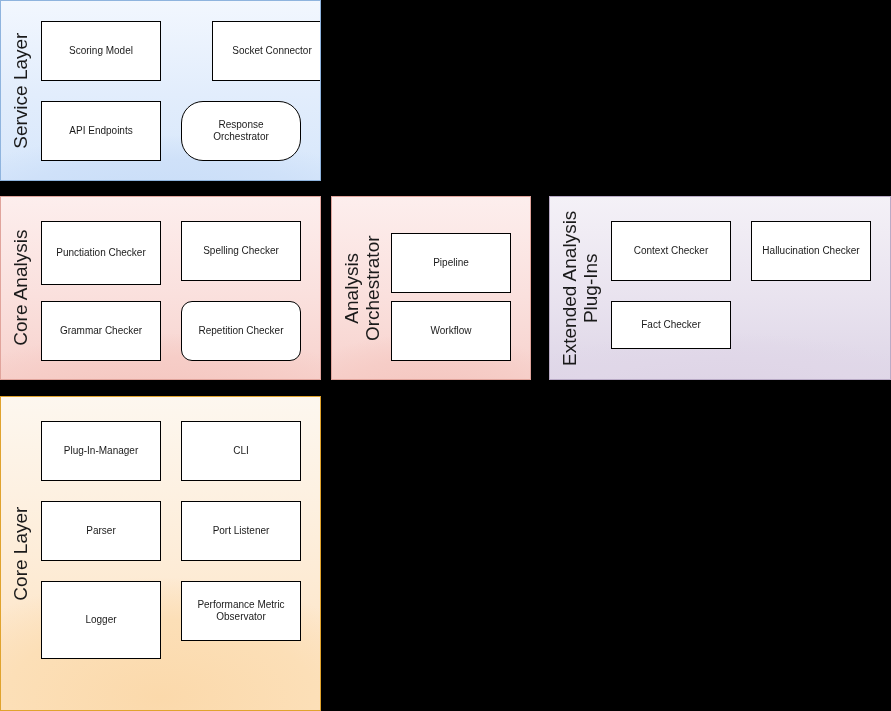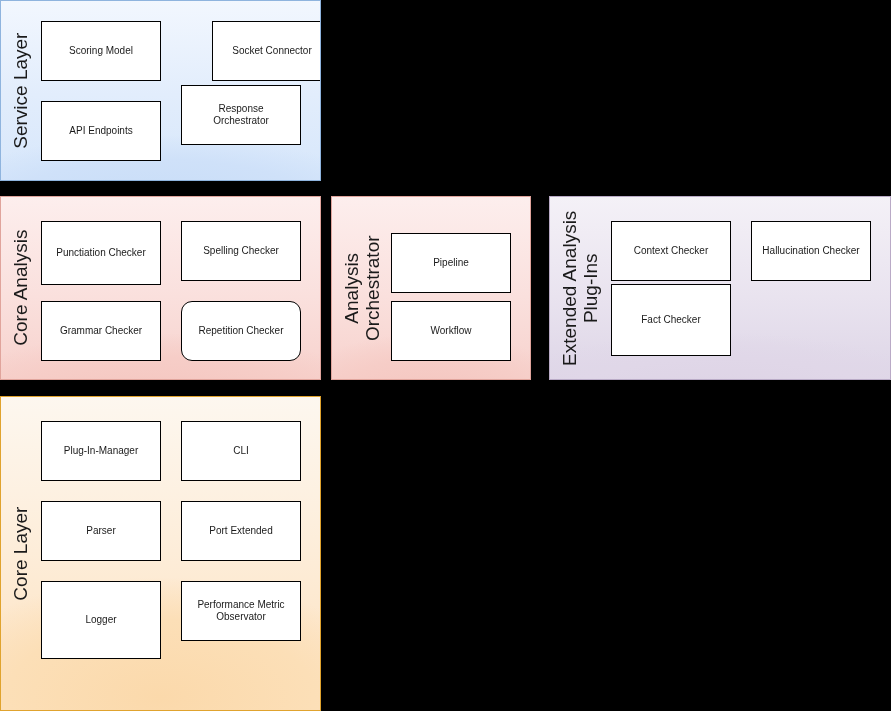--- a/index.html
+++ b/index.html
@@ -93,21 +93,21 @@
 <div id="canvas">
     <div class="panel panel-service" style="left: 0px; top: 0px; width: 321px; height: 181px;">
       <div class="panel-label" style="width: 40px;">
         <div class="vtext">
           <div>Service Layer</div>
         </div>
       </div>
       <div class="node" style="left: 40px; top: 20px; width: 120px; height: 60px;">Scoring Model</div>
       <div class="node" style="left: 180px; top: 20px; width: 120px; height: 60px; margin-left: 31px;">Socket Connector</div>
       <div class="node" style="left: 40px; top: 100px; width: 120px; height: 60px;">API Endpoints</div>
-      <div class="node" style="left: 180px; top: 84px; width: 120px; height: 60px;">Response
+      <div class="node" style="left: 180px; top: 100px; width: 120px; height: 60px; border-radius: 22px;">Response
 Orchestrator</div>
     </div>
     <div class="panel panel-core-analysis" style="left: 0px; top: 196px; width: 321px; height: 184px;">
       <div class="panel-label" style="width: 40px;">
         <div class="vtext">
           <div>Core Analysis</div>
         </div>
       </div>
       <div class="node" style="left: 40px; top: 24px; width: 120px; height: 64px;">Punctiation Checker</div>
       <div class="node" style="left: 40px; top: 104px; width: 120px; height: 60px;">Grammar Checker</div>
@@ -126,29 +126,29 @@
     </div>
     <div class="panel panel-extended" style="left: 549px; top: 196px; width: 342px; height: 184px;">
       <div class="panel-label" style="width: 61px;">
         <div class="vtext">
           <div>Extended Analysis</div>
           <div>Plug-Ins</div>
         </div>
       </div>
       <div class="node" style="left: 61px; top: 24px; width: 120px; height: 60px;">Context Checker</div>
       <div class="node" style="left: 201px; top: 24px; width: 120px; height: 60px;">Hallucination Checker</div>
-      <div class="node" style="left: 61px; top: 87px; width: 120px; height: 72px;">Fact Checker</div>
+      <div class="node" style="left: 61px; top: 104px; width: 120px; height: 48px;">Fact Checker</div>
     </div>
     <div class="panel panel-core-layer" style="left: 0px; top: 396px; width: 321px; height: 315px;">
       <div class="panel-label" style="width: 40px;">
         <div class="vtext">
           <div>Core Layer</div>
         </div>
       </div>
       <div class="node" style="left: 40px; top: 24px; width: 120px; height: 60px;">Plug-In-Manager</div>
       <div class="node" style="left: 180px; top: 24px; width: 120px; height: 60px;">CLI</div>
       <div class="node" style="left: 40px; top: 104px; width: 120px; height: 60px;">Parser</div>
-      <div class="node" style="left: 180px; top: 104px; width: 120px; height: 60px;">Port Extended</div>
+      <div class="node" style="left: 180px; top: 104px; width: 120px; height: 60px;">Port Listener</div>
       <div class="node" style="left: 40px; top: 184px; width: 120px; height: 78px;">Logger</div>
       <div class="node" style="left: 180px; top: 184px; width: 120px; height: 60px;">Performance Metric
 Observator</div>
     </div>
   </div>
 
 </body></html>

